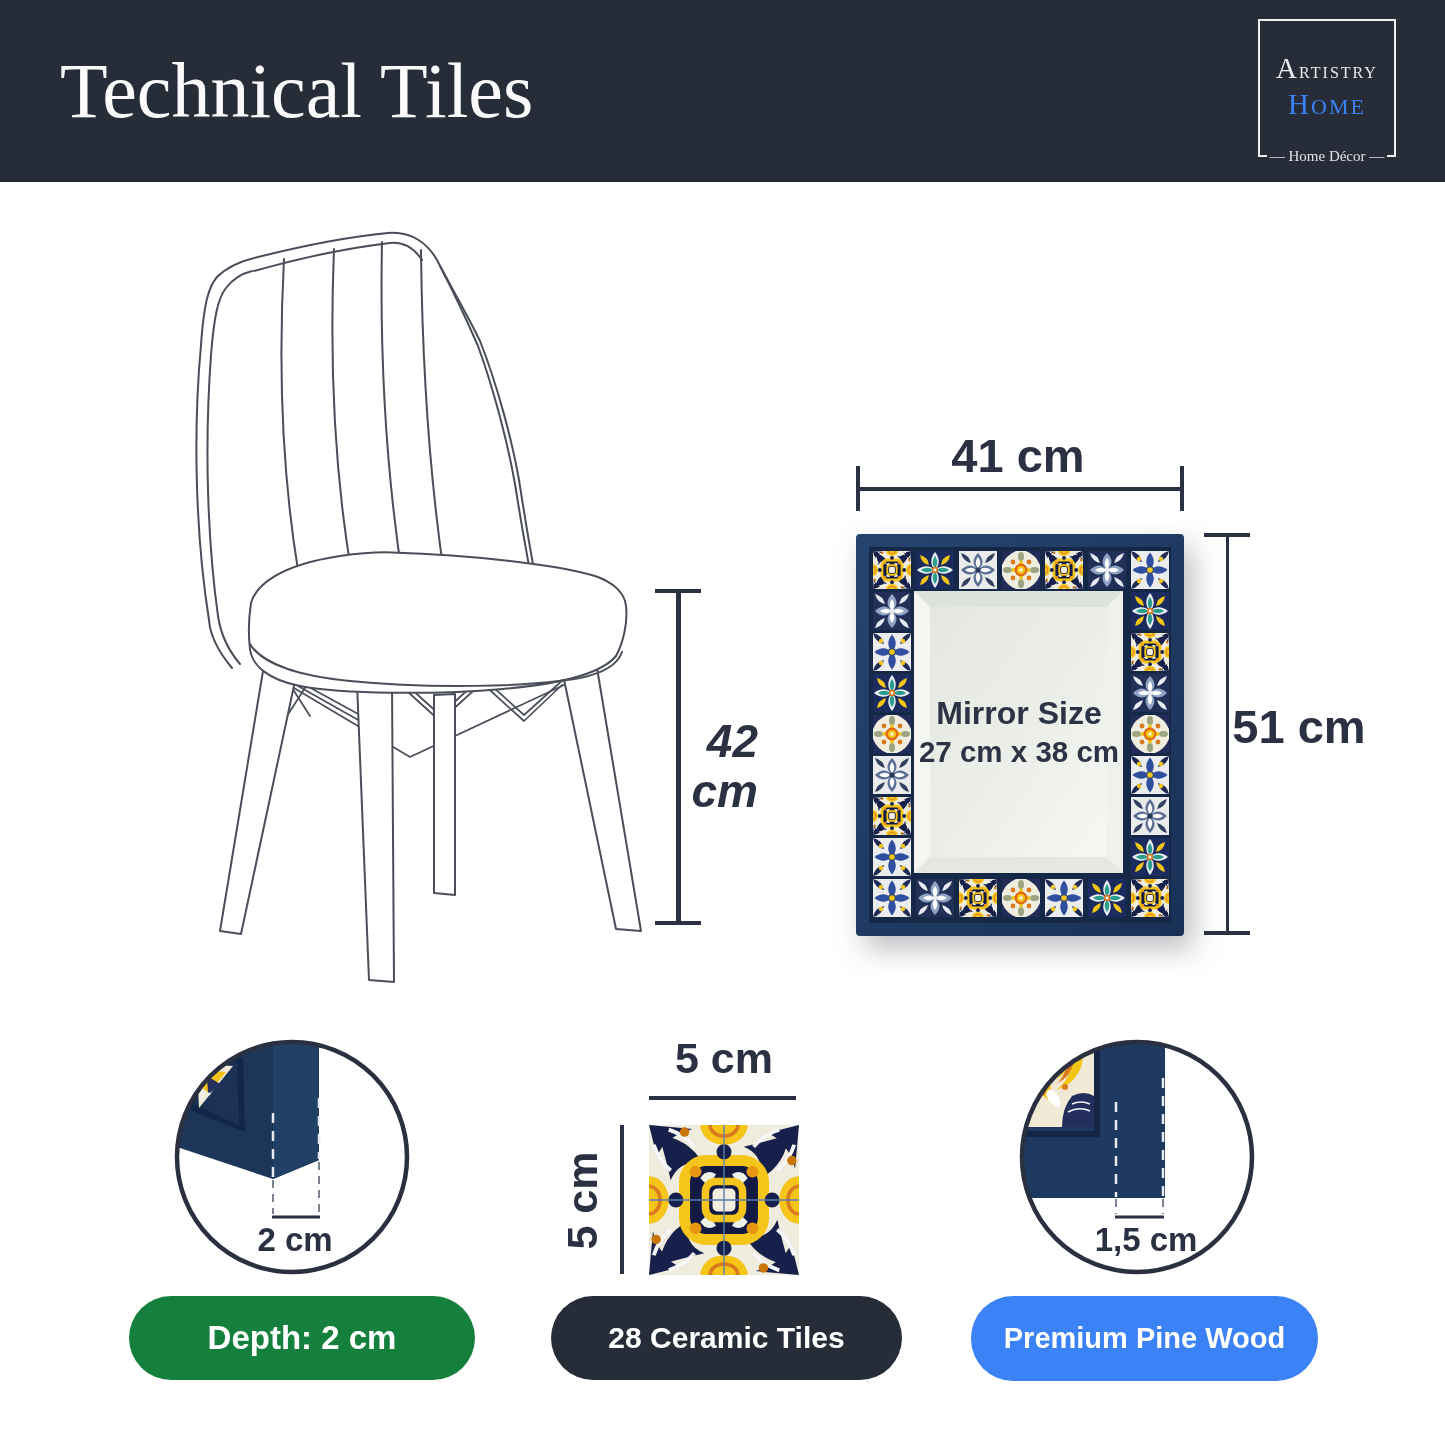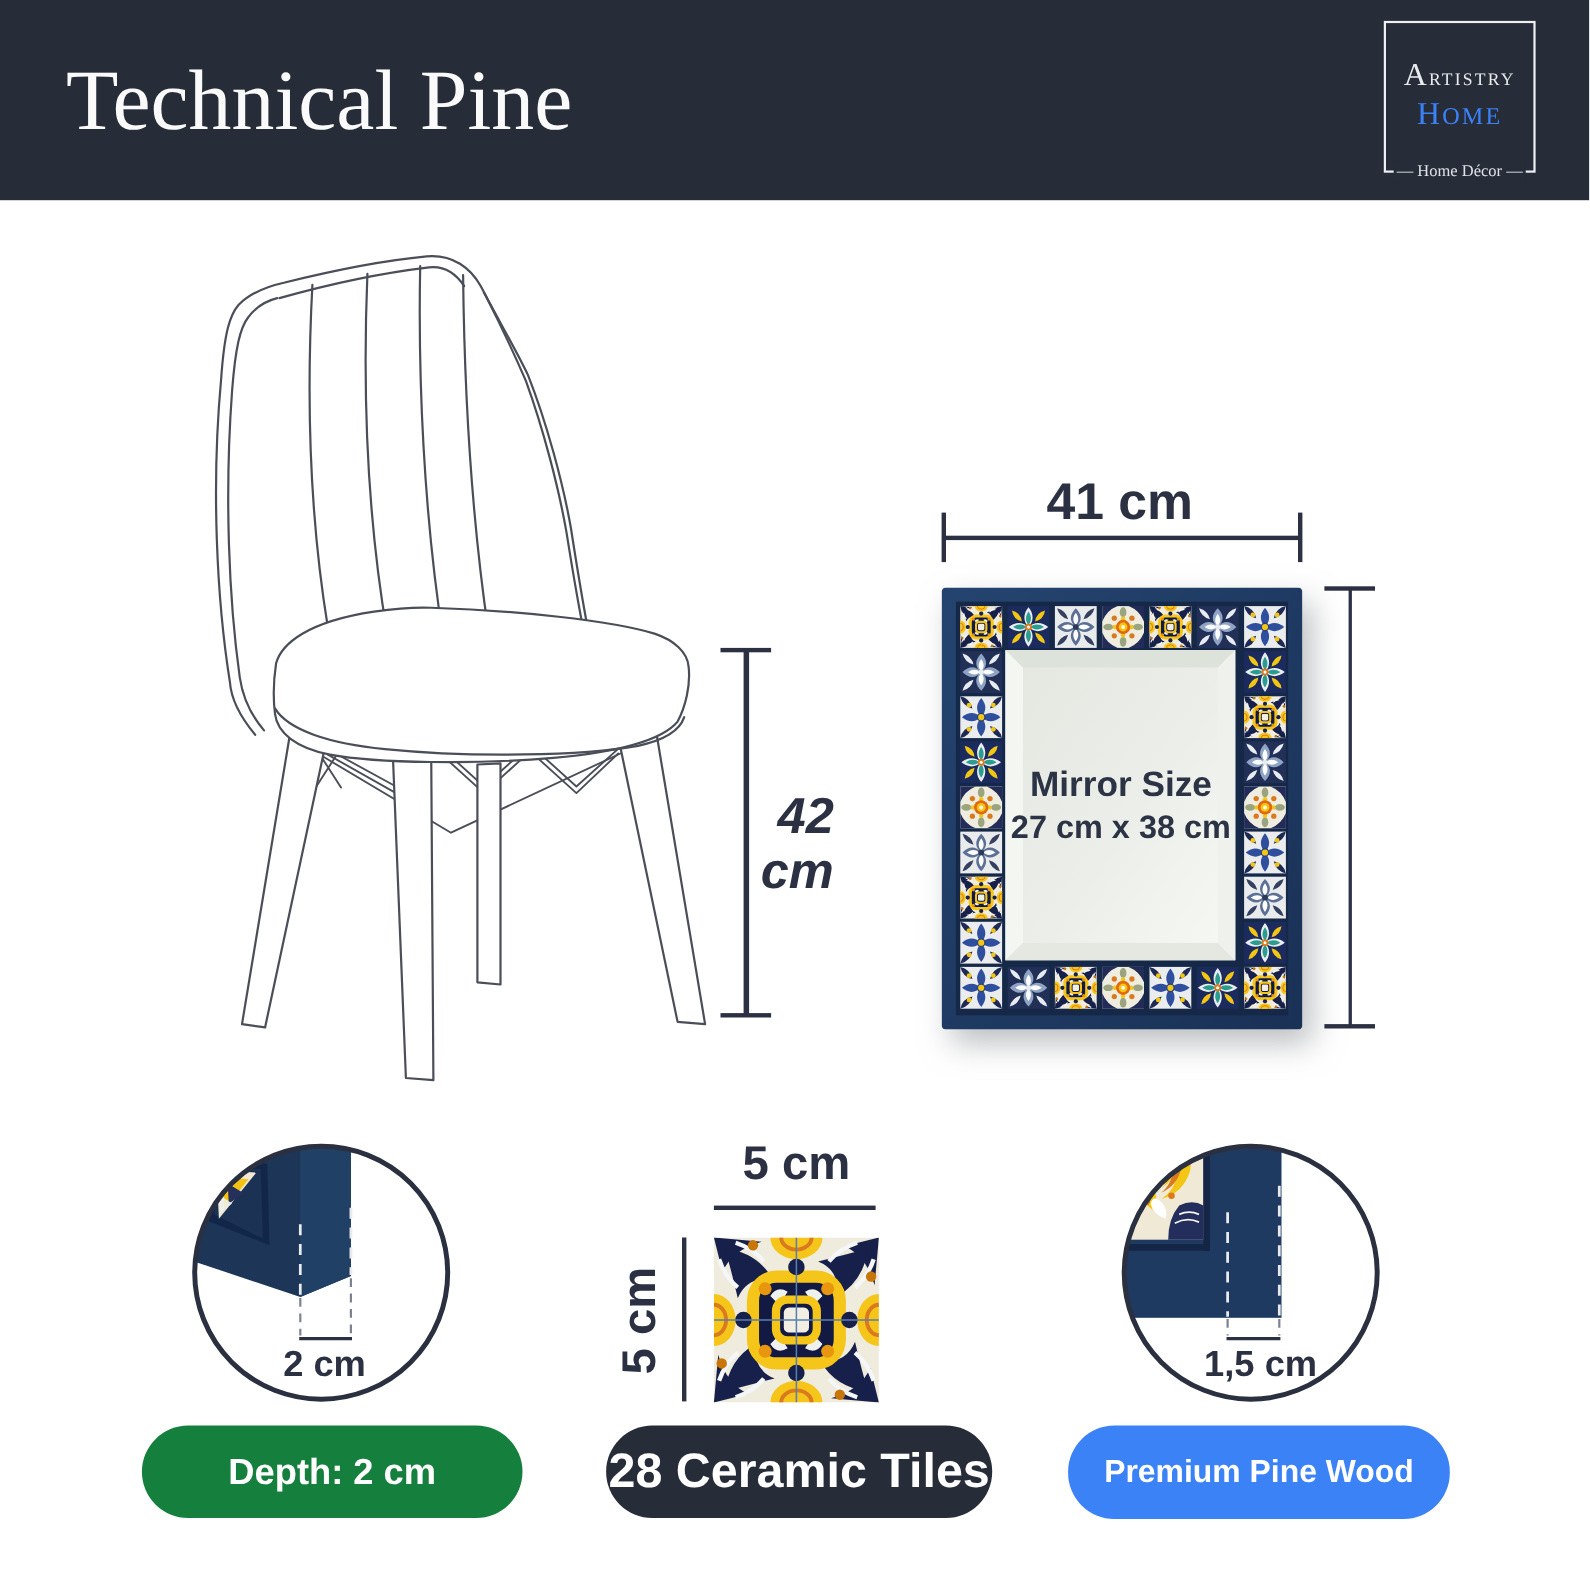--- a/index.html
+++ b/index.html
@@ -8,21 +8,21 @@
   .abs{position:absolute;}
   .dim{background:#2b3142;}
   .dimtxt{color:#2b3142;font-weight:bold;}
 </style>
 </head>
 <body>
 <div id="page">
 
   <div class="abs" style="left:0;top:0;width:1445px;height:182px;background:#272c39;"></div>
 
-  <div class="abs" style="left:60px;top:46px;font-family:'Liberation Serif',serif;font-size:78px;color:#fafafa;">Technical Pine</div>
+  <div class="abs" style="left:60px;top:46px;font-family:'Liberation Serif',serif;font-size:78px;color:#fafafa;">Technical Tiles</div>
 
   <div class="abs" style="left:1258px;top:19px;width:134px;height:134px;border:2px solid #eef0f2;"></div>
 
   <div class="abs" style="left:1258px;top:52px;width:138px;text-align:center;font-family:'Liberation Serif',serif;font-size:29px;letter-spacing:2px;color:#e8eaec;">A<span style="font-size:16px;">RTISTRY</span></div>
 
   <div class="abs" style="left:1258px;top:88px;width:138px;text-align:center;font-family:'Liberation Serif',serif;font-size:29px;letter-spacing:2px;color:#3b82f6;">H<span style="font-size:22px;">OME</span></div>
 
   <div class="abs" style="left:1267px;top:146px;width:120px;height:21px;line-height:21px;text-align:center;background:#272c39;font-family:'Liberation Serif',serif;font-size:15px;color:#dfe2e6;">— Home Décor —</div>
 
   <svg class="abs" style="left:150px;top:205px;" width="540" height="810" viewBox="150 205 540 810" fill="none" stroke="#4a4e58" stroke-width="2" stroke-linecap="round" stroke-linejoin="round">
@@ -225,20 +225,21 @@
   </svg>
 
   <div class="abs dimtxt" style="left:868px;top:428px;width:300px;text-align:center;font-size:47px;">41 cm</div>
   <div class="abs dim" style="left:856px;top:466px;width:4px;height:45px;"></div>
   <div class="abs dim" style="left:858px;top:487px;width:324px;height:4px;"></div>
   <div class="abs dim" style="left:1180px;top:466px;width:4px;height:45px;"></div>
 
   <div class="abs dim" style="left:1204px;top:533px;width:46px;height:4px;"></div>
   <div class="abs dim" style="left:1226px;top:535px;width:3px;height:398px;"></div>
   <div class="abs dim" style="left:1204px;top:931px;width:46px;height:4px;"></div>
+  <div class="abs dimtxt" style="left:1219px;top:699px;width:160px;text-align:center;font-size:47px;">51 cm</div>
 
   <svg class="abs" style="left:173px;top:1038px;" width="238" height="238" viewBox="0 0 238 238">
     <defs>
         <clipPath id="c1">
           <circle cx="119" cy="119" r="115"></circle>
         </clipPath>
       </defs>
     <g clip-path="url(#c1)">
       <rect width="238" height="238" fill="#ffffff"></rect>
 
@@ -314,17 +315,17 @@
       <line x1="97" y1="179" x2="146" y2="179" stroke="#2b3142" stroke-width="3"></line>
 
       <text x="128" y="213" text-anchor="middle" font-family="Liberation Sans,sans-serif" font-size="33" font-weight="bold" fill="#2b3142">1,5 cm</text>
     </g>
 
     <circle cx="119" cy="119" r="115" fill="none" stroke="#2b3040" stroke-width="4.5"></circle>
   </svg>
 
   <div class="abs" style="left:129px;top:1296px;width:346px;height:84px;border-radius:42px;background:#15803d;color:#fff;font-weight:bold;font-size:33px;line-height:84px;text-align:center;">Depth: 2 cm</div>
 
-  <div class="abs" style="left:551px;top:1296px;width:351px;height:84px;border-radius:42px;background:#272c39;color:#fff;font-weight:bold;font-size:44px;line-height:84px;text-align:center;">28 Ceramic Tiles</div>
+  <div class="abs" style="left:551px;top:1296px;width:351px;height:84px;border-radius:42px;background:#272c39;color:#fff;font-weight:bold;font-size:30px;line-height:84px;text-align:center;">28 Ceramic Tiles</div>
 
   <div class="abs" style="left:971px;top:1296px;width:347px;height:85px;border-radius:42px;background:#3b82f6;color:#fff;font-weight:bold;font-size:29px;line-height:85px;text-align:center;">Premium Pine Wood</div>
 
 </div>
 
 </body></html>

